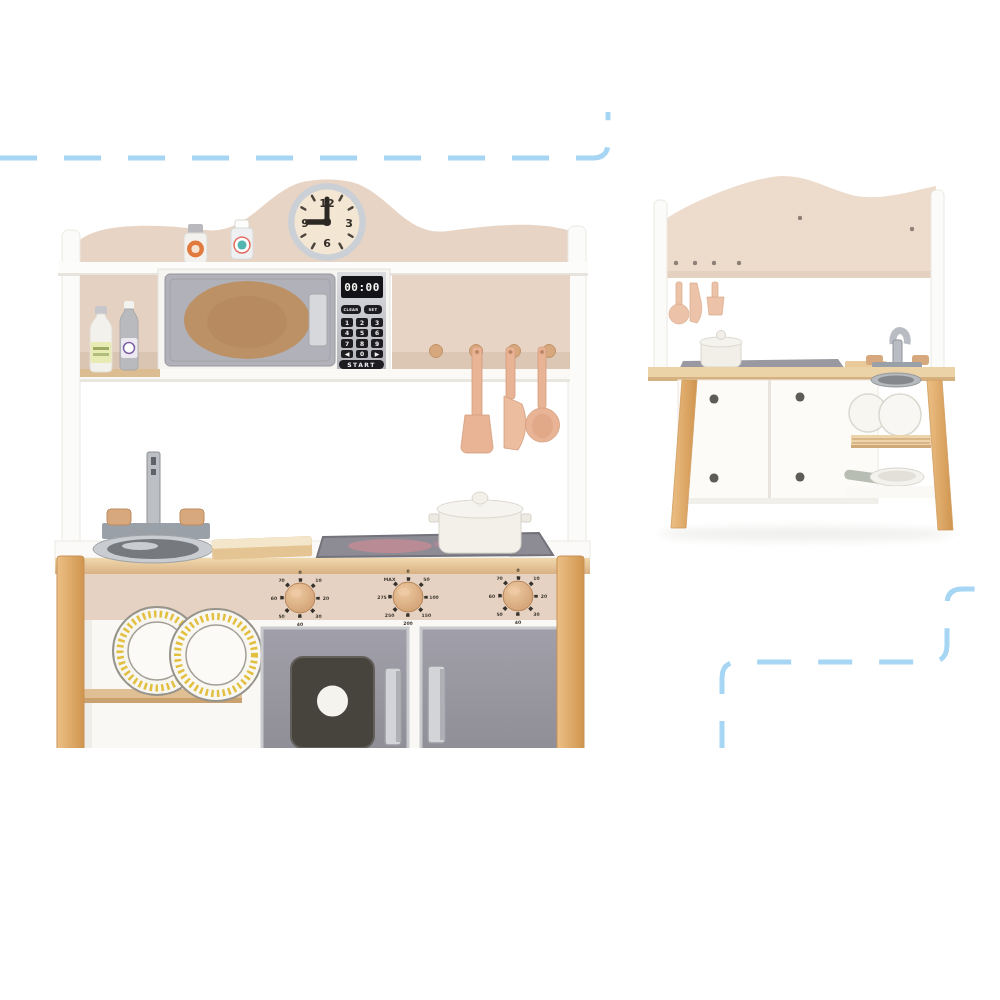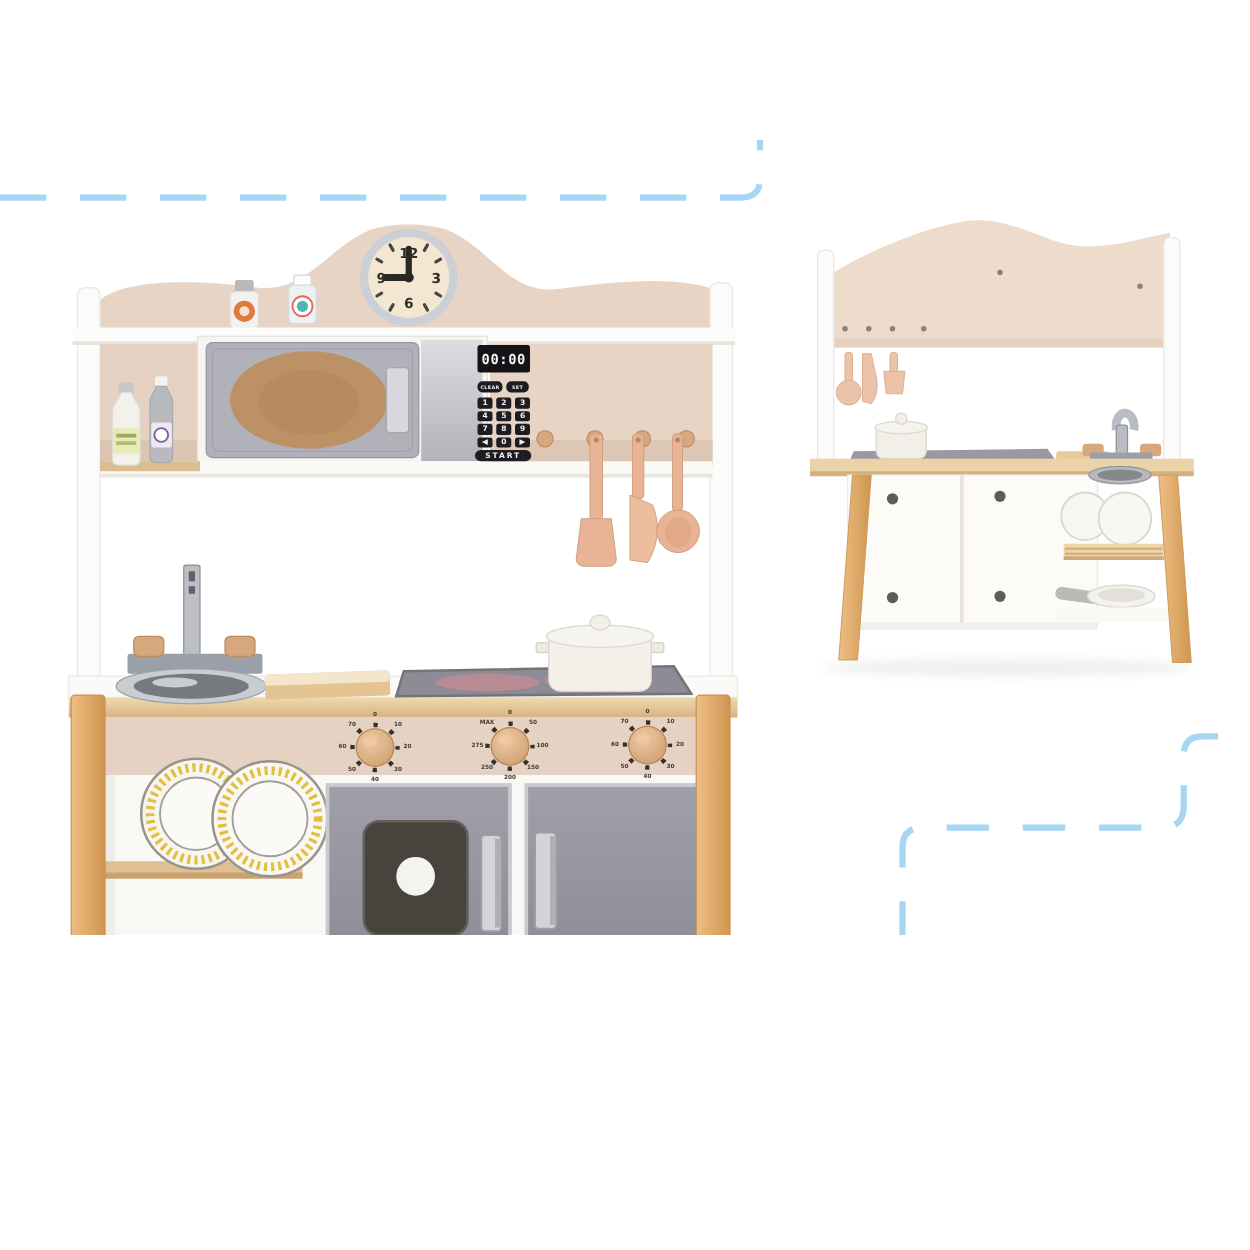--- a/index.html
+++ b/index.html
@@ -11,21 +11,21 @@
   .beige{fill:var(--beige_panel);}
   .beigeR{fill:var(--beige_rear);}
   .plinth{fill:var(--plinth);}
   .mwdoor{fill:var(--microwave_gray);}
   .tan{fill:var(--utensil_tan);}
   .knobtan{fill:url(#gradKnob);stroke:#b8865c;}
   .steel{fill:var(--steel);}
   .woodl{fill:var(--wood_light);}
   .rimY{stroke:var(--plate_rim_yellow);}
   
-  .ov{position:absolute;margin-left:41px;}
+  .ov{position:absolute;}
   .ck{position:absolute;transform:translate(-50%,-50%);font-weight:700;font-size:11px;color:#332e28;}
   #mwpanel{position:absolute;left:337px;top:272px;width:49px;height:97px;}
   #mwdisplay{position:absolute;left:4px;top:4px;width:42px;height:22px;background:#141318;border-radius:2px;
     color:#f3f5f2;font-family:"DejaVu Sans Mono","Liberation Mono",monospace;font-weight:700;font-size:11px;
     display:flex;align-items:center;justify-content:center;letter-spacing:.5px;}
   .mwpill{position:absolute;background:#1d1c20;border-radius:4px;color:#ececec;font-size:3.8px;font-weight:700;
     display:flex;align-items:center;justify-content:center;letter-spacing:.3px;}
   #mwkeypad{position:absolute;left:4px;top:46px;width:42px;height:40px;display:grid;
     grid-template-columns:repeat(3,1fr);gap:2px 3px;}
   .mwkey{background:#1d1c20;border-radius:2px;color:#f2f2f2;font-size:6px;font-weight:700;

